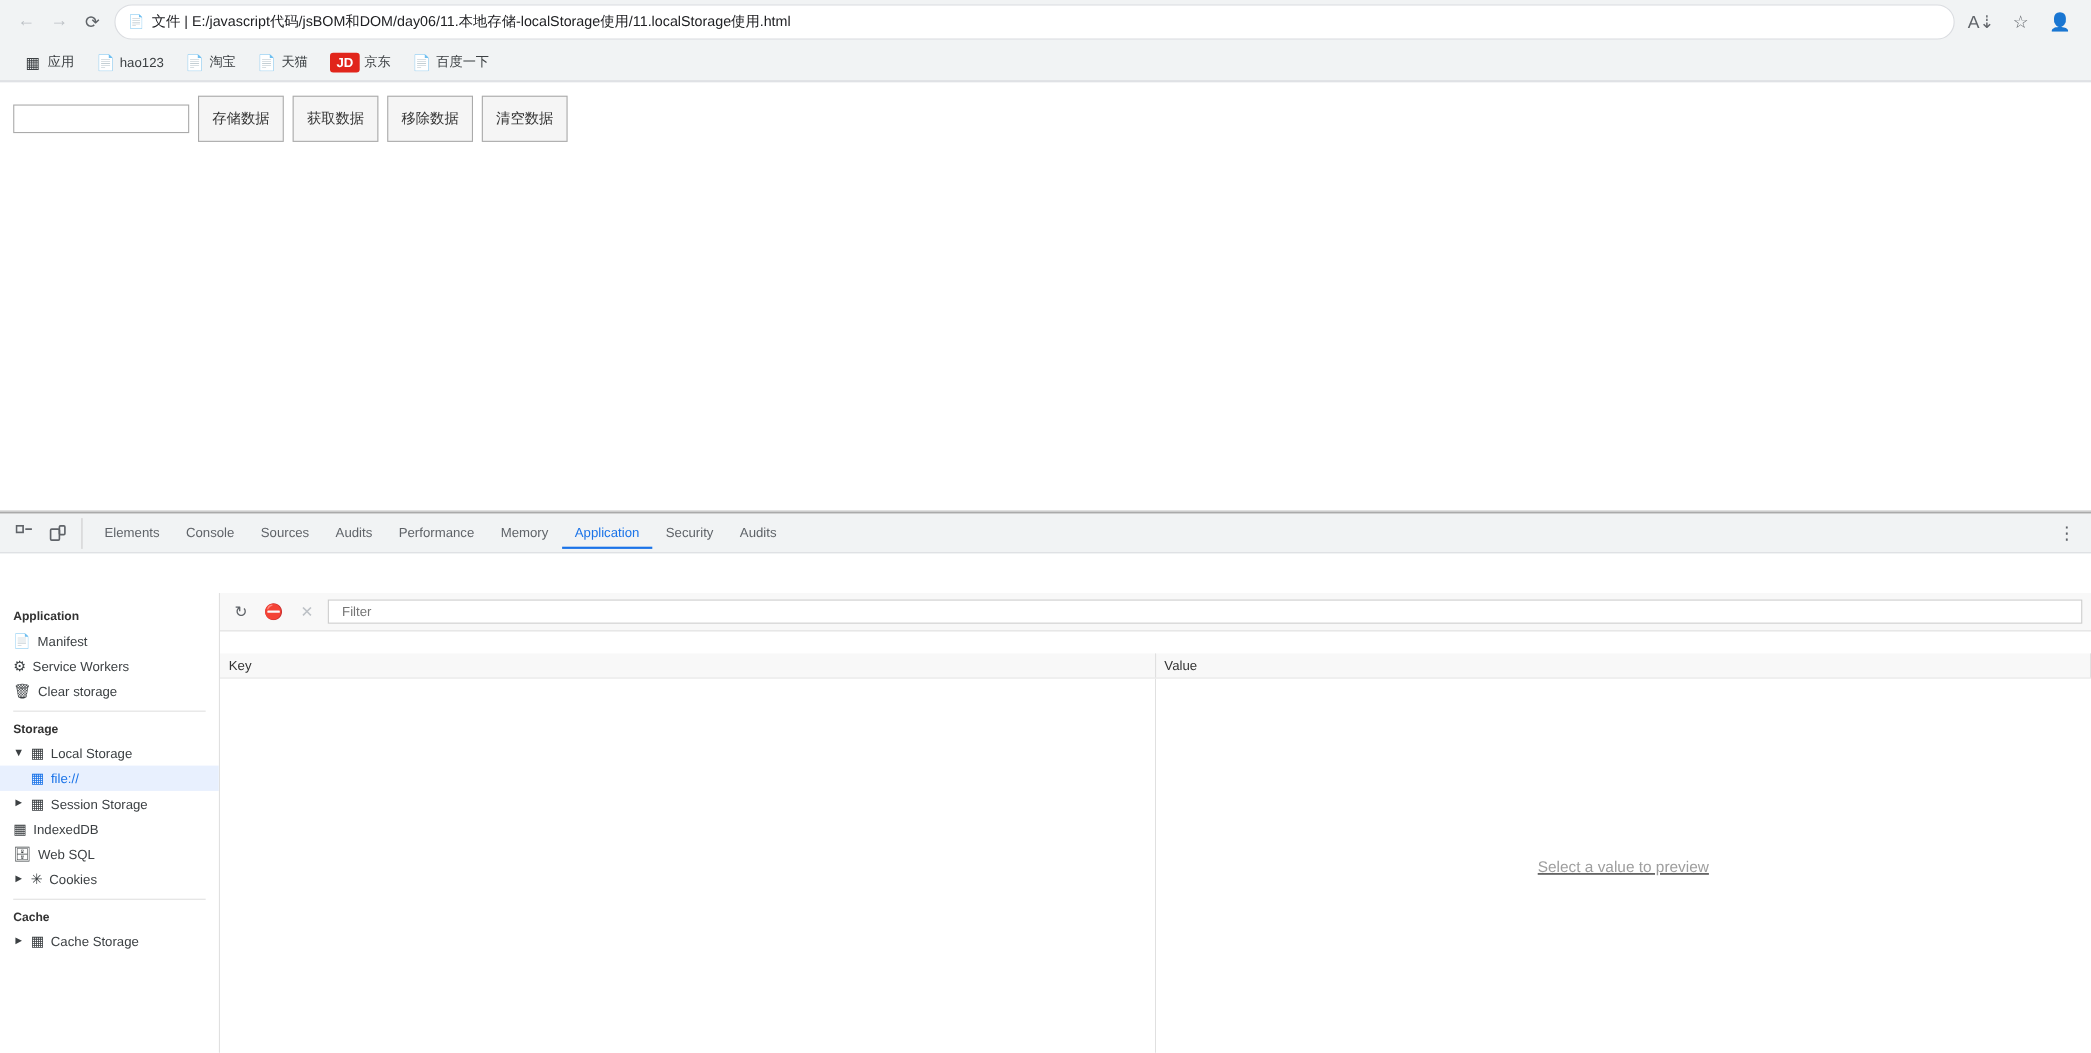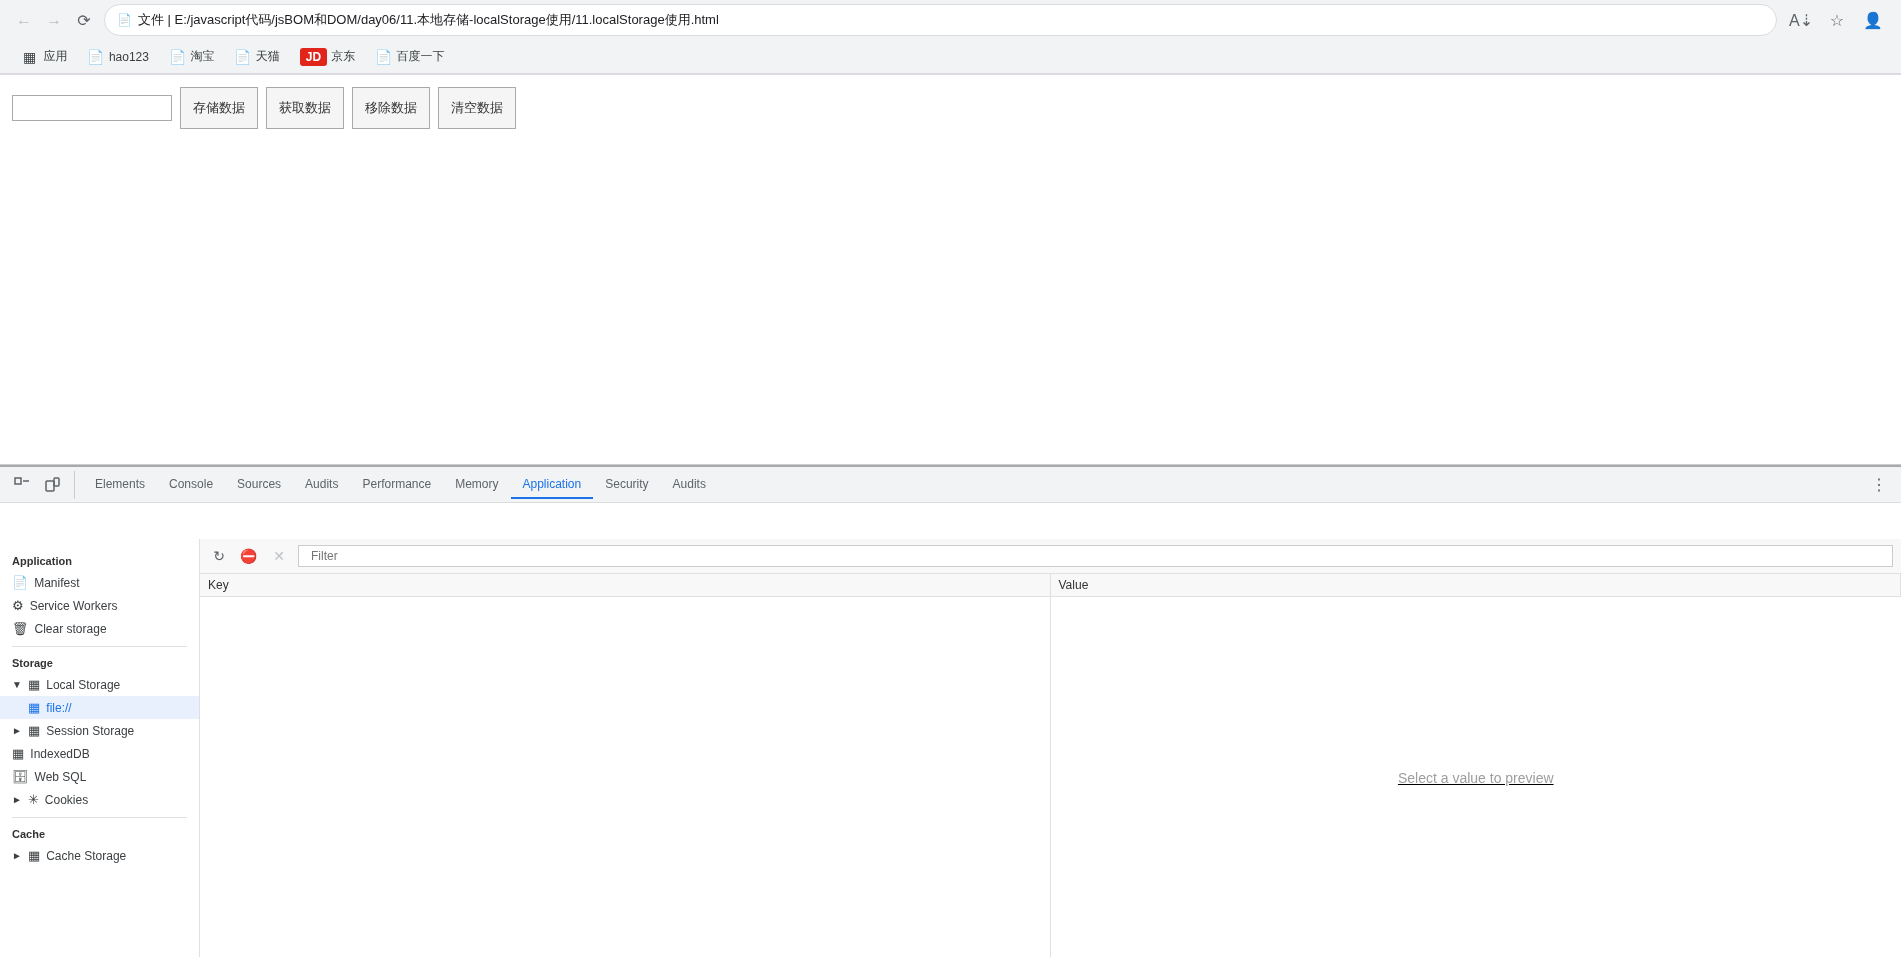--- a/index.html
+++ b/index.html
@@ -53,21 +53,21 @@
     .sidebar-expand { font-size: 10px; flex-shrink: 0; }
     .sidebar-divider { height: 1px; background: #e0e0e0; margin: 6px 12px; }
 
     
     .devtools-main { flex: 1; display: flex; flex-direction: column; overflow: hidden; }
     .devtools-toolbar { display: flex; align-items: center; gap: 8px; padding: 6px 8px; border-bottom: 1px solid #e0e0e0; background: #f8f8f8; }
     .toolbar-action-btn { width: 22px; height: 22px; display: flex; align-items: center; justify-content: center; cursor: pointer; border-radius: 3px; color: #5f6368; font-size: 14px; border: none; background: transparent; }
     .toolbar-action-btn.disabled { color: #bdc1c6; cursor: default; }
     .filter-input { flex: 1; height: 22px; border: 1px solid #ccc; padding: 2px 12px; font-size: 12px; outline: none; color: #666; }
     .storage-table { display: flex; flex-direction: column; flex: 1; overflow: hidden; }
-    .storage-table-header { display: flex; border-bottom: 1px solid #e0e0e0; background: #f8f8f8; }
+    .storage-table-header { display: flex; border-bottom: 1px solid #e0e0e0; background: #f8f8f8; margin-top: 20px; }
     .storage-table-col { padding: 4px 8px; font-size: 12px; color: #333; font-weight: 500; border-right: 1px solid #e0e0e0; }
     .storage-table-col.key-col { width: 50%; }
     .storage-table-col.value-col { flex: 1; }
     .storage-table-body { flex: 1; display: flex; text-decoration: underline; }
     .storage-key-panel { width: 50%; border-right: 1px solid #e0e0e0; background: #fff; }
     .storage-value-panel { flex: 1; display: flex; align-items: center; justify-content: center; background: #fff; }
     .preview-text { color: #9e9e9e; font-size: 14px; }
 
     
     .devtools-sidebar::-webkit-scrollbar { width: 6px; }

